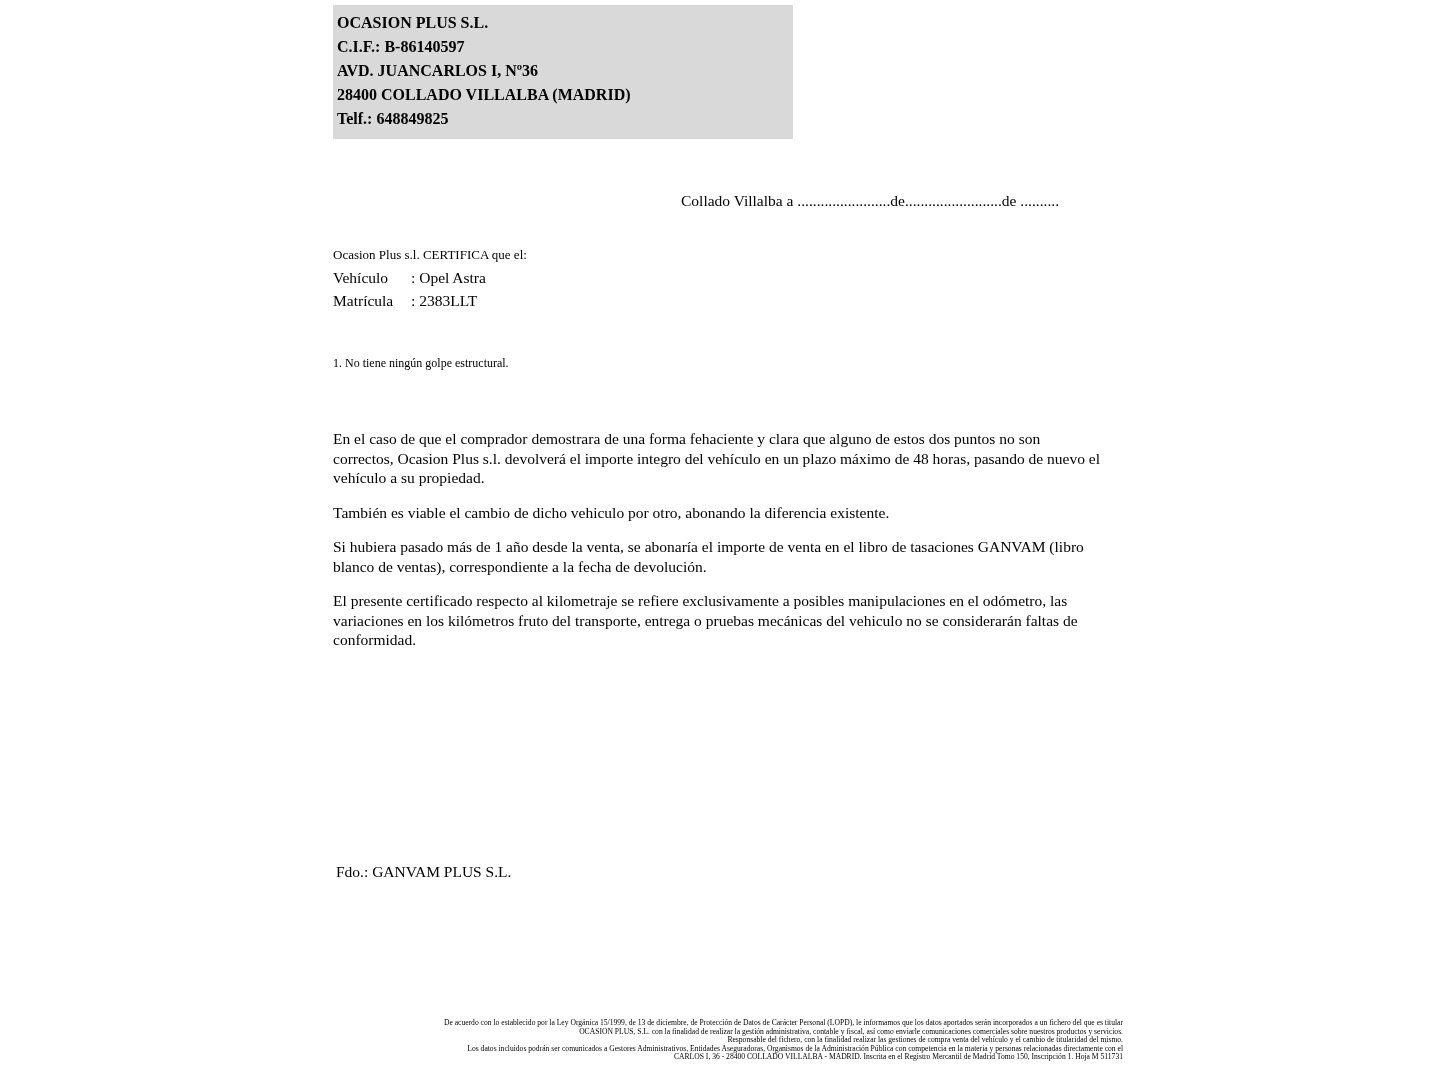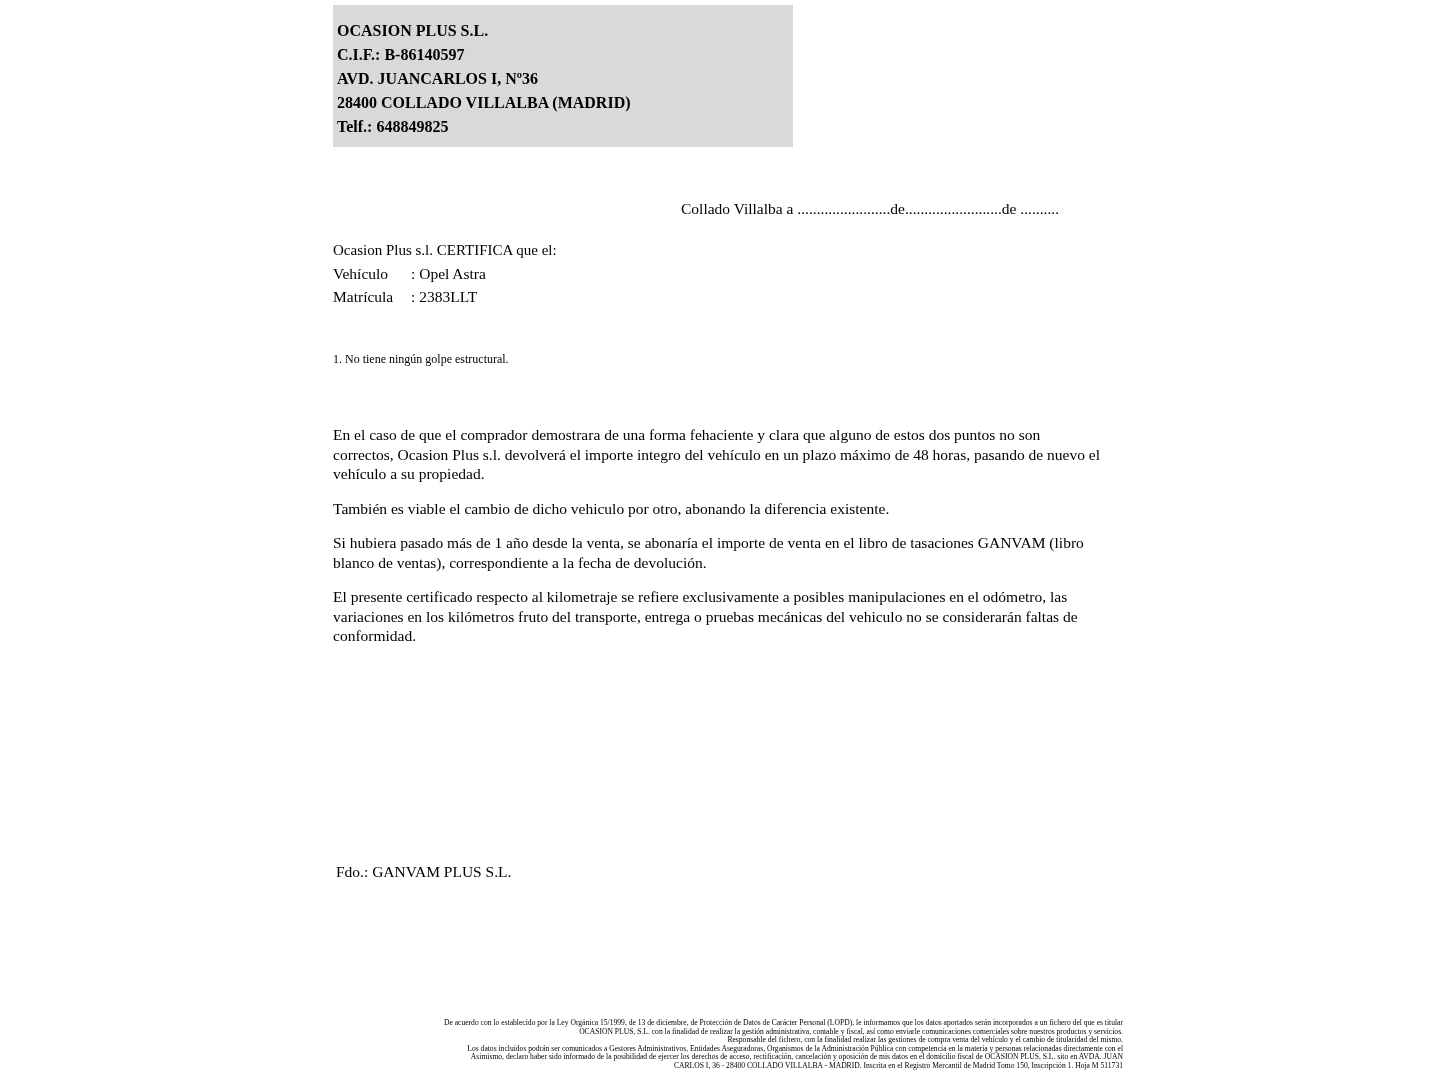--- a/index.html
+++ b/index.html
@@ -19,38 +19,38 @@
   .content {
     position: absolute;
     left: 333px;
     top: 0;
     width: 768px;
   }
   .letterhead {
     margin-top: 5px;
     width: 460px;
     box-sizing: border-box;
-    padding: 14px 10px 8px 4px;
+    padding: 6px 10px 8px 4px;
   }
   .letterhead .lh-line {
     font-weight: bold;
     font-size: 16px;
     line-height: 24px;
     white-space: nowrap;
   }
   .date-line {
     margin-top: 52px;
     margin-left: 348px;
     font-size: 15.5px;
     line-height: 20px;
     white-space: nowrap;
   }
   .certifica {
-    margin-top: 20px;
-    font-size: 15px;
+    margin-top: 32px;
+    font-size: 13px;
     line-height: 23px;
   }
   .kv {
     font-size: 15.5px;
     line-height: 23px;
   }
   .kv .lbl {
     display: inline-block;
     min-width: 66px;
   }
@@ -130,17 +130,16 @@
 
   </div>
 
   <div class="signature">Fdo.: GANVAM PLUS S.L.</div>
 
   <div class="legal">
     <div class="legal-line">De acuerdo con lo establecido por la Ley Orgánica 15/1999, de 13 de diciembre, de Protección de Datos de Carácter Personal (LOPD), le informamos que los datos aportados serán incorporados a un fichero del que es titular</div>
     <div class="legal-line">OCASIÓN PLUS, S.L. con la finalidad de realizar la gestión administrativa, contable y fiscal, así como enviarle comunicaciones comerciales sobre nuestros productos y servicios.</div>
     <div class="legal-line">Responsable del fichero, con la finalidad realizar las gestiones de compra venta del vehículo y el cambio de titularidad del mismo.</div>
     <div class="legal-line">Los datos incluidos podrán ser comunicados a Gestores Administrativos, Entidades Aseguradoras, Organismos de la Administración Pública con competencia en la materia y personas relacionadas directamente con el</div>
-    <div class="legal-line">Asimismo, declaro haber sido informado de la posibilidad de ejercer los derechos de acceso, rectificación, cancelación y oposición de mis datos en el domicilio fiscal de OCASIÓN PLUS, S.L. sito en AVDA. JUAN</div>
     <div class="legal-line">CARLOS I, 36 - 28400 COLLADO VILLALBA - MADRID. Inscrita en el Registro Mercantil de Madrid Tomo 150, Inscripción 1. Hoja M 511731</div>
   </div>
 
 </div>
 
 </body></html>

